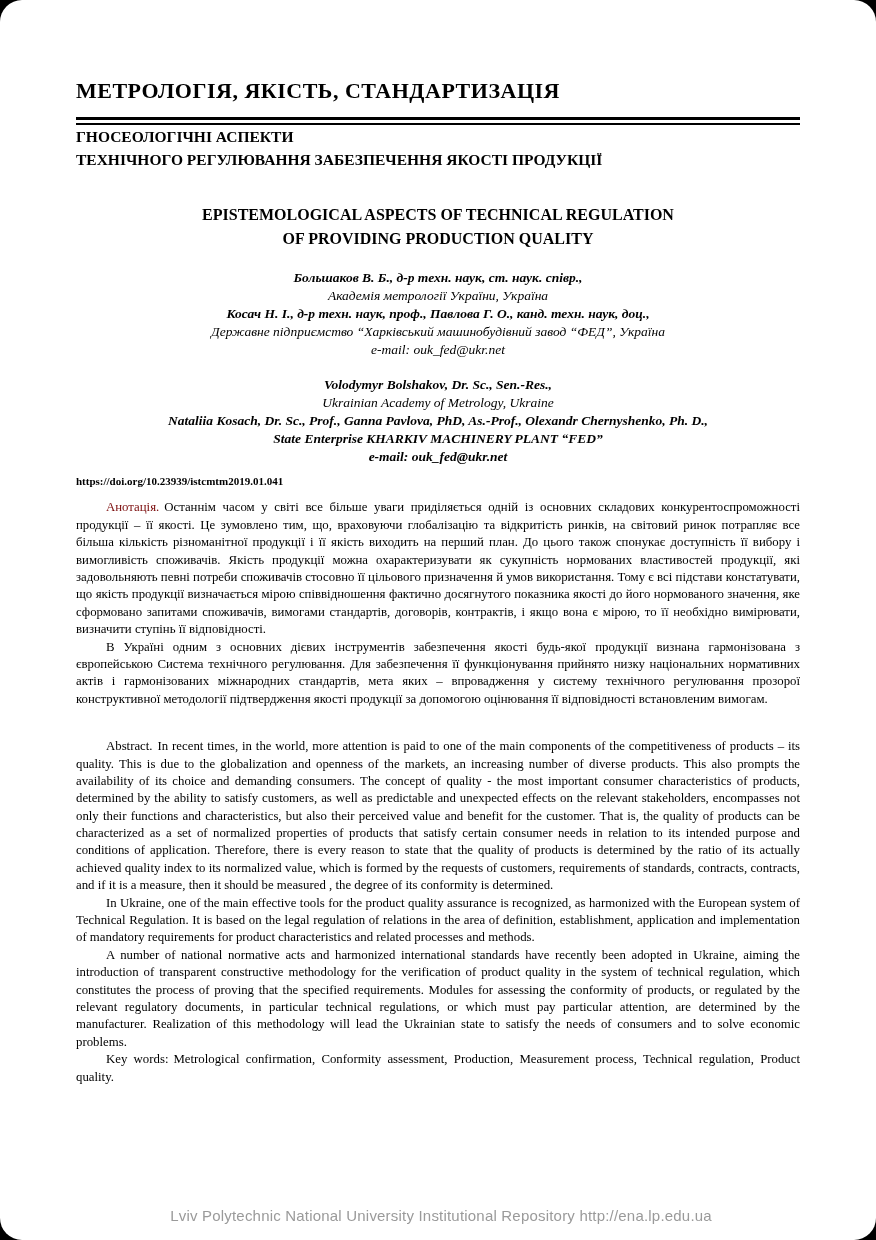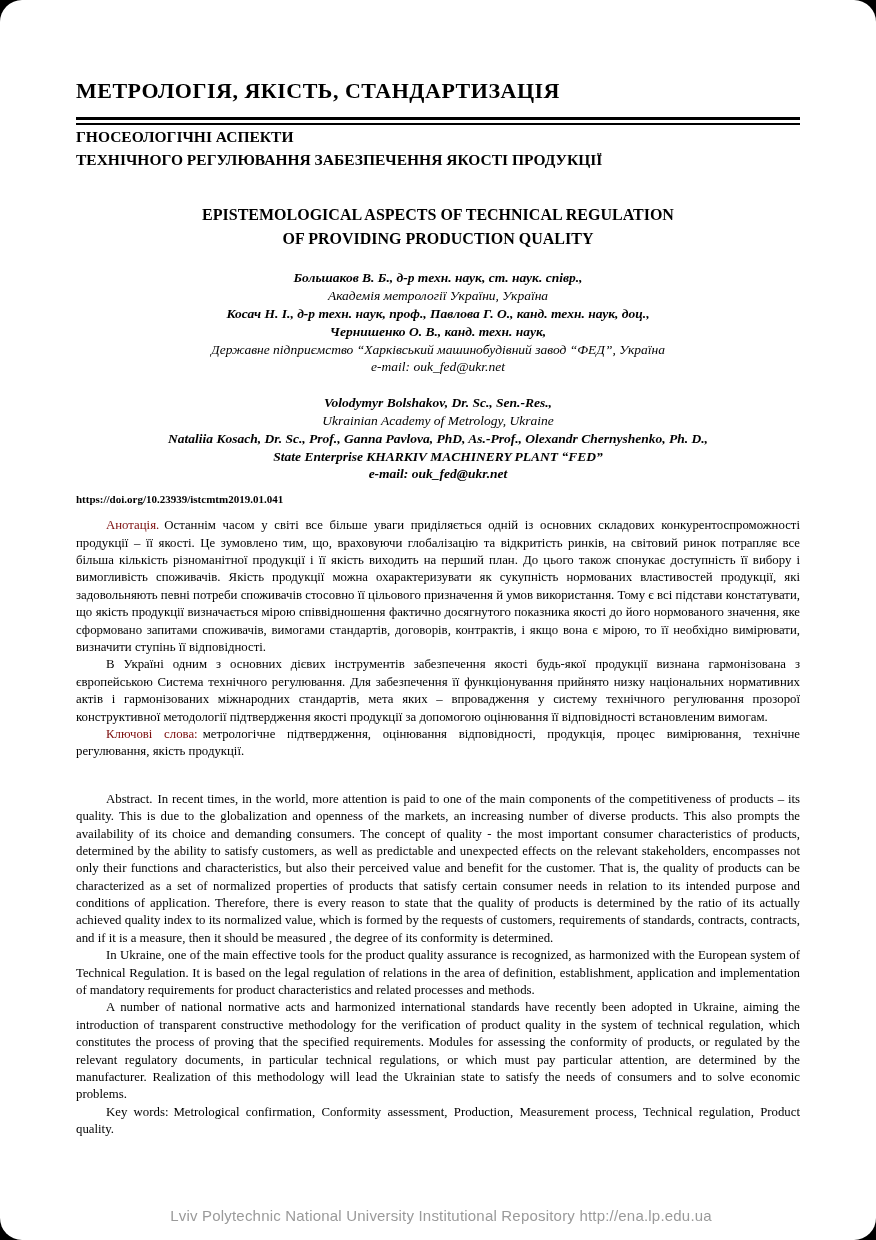--- a/index.html
+++ b/index.html
@@ -101,43 +101,39 @@
 
     <div class="title-en">
       <div>EPISTEMOLOGICAL ASPECTS OF TECHNICAL REGULATION</div>
       <div>OF PROVIDING PRODUCTION QUALITY</div>
     </div>
 
     <div class="authors">
       <div class="author-line bold">Большаков В. Б., д-р техн. наук, ст. наук. співр.,</div>
       <div class="author-line">Академія метрології України, Україна</div>
       <div class="author-line bold">Косач Н. І., д-р техн. наук, проф., Павлова Г. О., канд. техн. наук, доц.,</div>
-      <div class="author-line bold">Чернишенко О. В., канд. техн. наук,</div>
       <div class="author-line">Державне підприємство “Харківський машинобудівний завод “ФЕД”, Україна</div>
       <div class="author-line">e-mail: ouk_fed@ukr.net</div>
     </div>
 
     <div class="authors">
       <div class="author-line bold">Volodymyr Bolshakov, Dr. Sc., Sen.-Res.,</div>
       <div class="author-line">Ukrainian Academy of Metrology, Ukraine</div>
       <div class="author-line bold">Nataliia Kosach, Dr. Sc., Prof., Ganna Pavlova, PhD, As.-Prof., Olexandr Chernyshenko, Ph. D.,</div>
       <div class="author-line bold">State Enterprise KHARKIV MACHINERY PLANT  “FED”</div>
       <div class="author-line bold">e-mail: ouk_fed@ukr.net</div>
     </div>
 
     <div class="doi">https://doi.org/10.23939/istcmtm2019.01.041</div>
 
     <div class="body-block">
       <p class="para">
         <span class="lead maroon">Анотація.</span><span>Останнім часом у світі все більше уваги приділяється одній із основних складових конкурентоспроможності продукції – її якості. Це зумовлено тим, що, враховуючи глобалізацію та відкритість ринків, на світовий ринок потрапляє все більша кількість різноманітної продукції і її якість виходить на перший план. До цього також спонукає доступність її вибору і вимогливість споживачів. Якість продукції можна охарактеризувати як сукупність нормованих властивостей продукції, які задовольняють певні потреби споживачів стосовно її цільового призначення й умов використання. Тому є всі підстави констатувати, що якість продукції визначається мірою співвідношення фактично досягнутого показника якості до його нормованого значення, яке сформовано запитами споживачів, вимогами стандартів, договорів, контрактів, і якщо вона є мірою, то її необхідно вимірювати, визначити ступінь її відповідності.</span>
       </p>
       <p class="para">В Україні одним з основних дієвих інструментів забезпечення якості будь-якої продукції визнана гармонізована з європейською Система технічного регулювання. Для забезпечення її функціонування прийнято низку національних нормативних актів і гармонізованих міжнародних стандартів, мета яких – впровадження у систему технічного регулювання прозорої конструктивної методології підтвердження якості продукції за допомогою оцінювання її відповідності встановленим вимогам.</p>
-      <p class="para">
-        <span class="lead maroon">Ключові слова:</span><span>метрологічне підтвердження, оцінювання відповідності, продукція, процес вимірювання, технічне регулювання, якість продукції.</span>
-      </p>
     </div>
 
     <div class="body-block abstract-block">
       <p class="para">
         <span class="lead">Abstract.</span><span>In recent times, in the world, more attention is paid to one of the main components of the competitiveness of products – its quality. This is due to the globalization and openness of the markets, an increasing number of diverse products. This also prompts the availability of its choice and demanding consumers. The concept of quality - the most important consumer characteristics of products, determined by the ability to satisfy customers, as well as predictable and unexpected effects on the relevant stakeholders, encompasses not only their functions and characteristics, but also their perceived value and benefit for the customer. That is, the quality of products can be characterized as a set of normalized properties of products that satisfy certain consumer needs in relation to its intended purpose and conditions of application. Therefore, there is every reason to state that the quality of products is determined by the ratio of its actually achieved quality index to its normalized value, which is formed by the requests of customers, requirements of standards, contracts, contracts, and if it is a measure, then it should be measured , the degree of its conformity is determined.</span>
       </p>
       <p class="para">In Ukraine, one of the main effective tools for the product quality assurance is recognized, as harmonized with the European system of Technical Regulation. It is based on the legal regulation of relations in the area of definition, establishment, application and implementation of mandatory requirements for product characteristics and related processes and methods.</p>
       <p class="para">A number of national normative acts and harmonized international standards have recently been adopted in Ukraine, aiming the introduction of transparent constructive methodology for the verification of product quality in the system of technical regulation, which constitutes the process of proving that the specified requirements. Modules for assessing the conformity of products, or regulated by the relevant regulatory documents, in particular technical regulations, or which must pay particular attention, are determined by the manufacturer. Realization of this methodology will lead the Ukrainian state to satisfy the needs of consumers and to solve economic problems.</p>
       <p class="para">
         <span class="lead">Key words:</span><span>Metrological confirmation, Conformity assessment, Production, Measurement process, Technical regulation, Product quality.</span>

